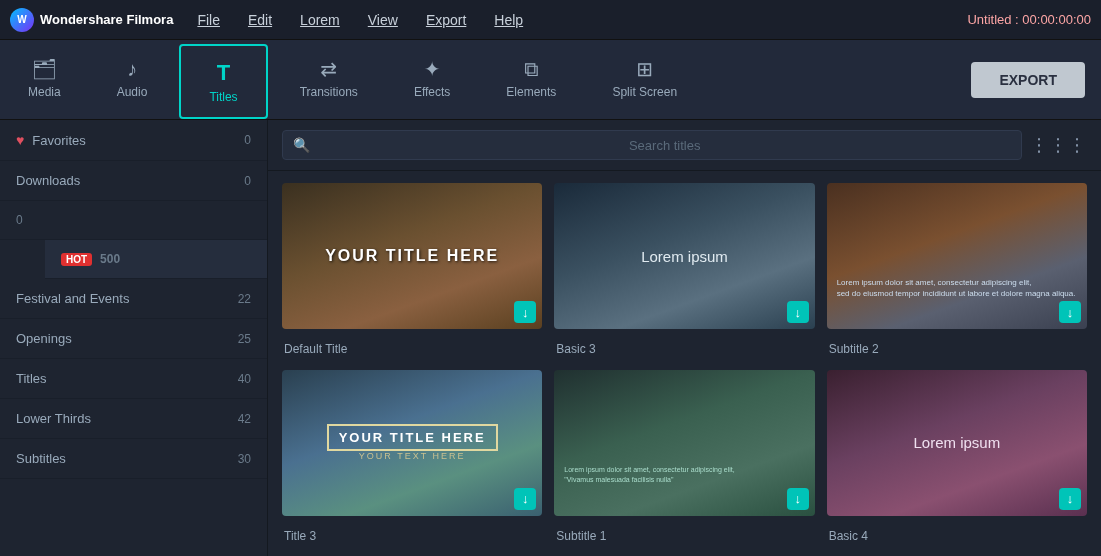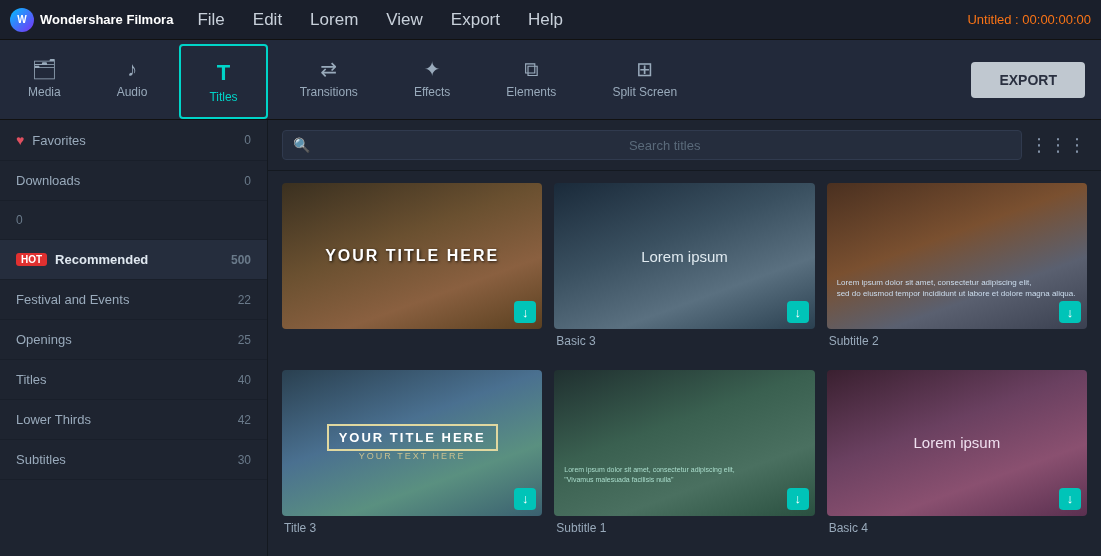--- a/index.html
+++ b/index.html
@@ -34,27 +34,28 @@
     }
     .logo-icon {
       width: 24px; height: 24px;
       background: linear-gradient(135deg, #00bfff, #7b2ff7);
       border-radius: 50%;
       display: flex; align-items: center; justify-content: center;
       font-size: 10px; color: #fff; font-weight: bold;
     }
     .menu-item {
       color: #c8d0da;
-      font-size: 17px;
+      font-size: 14px;
       cursor: pointer;
       padding: 0 4px;
+      text-decoration: underline;
     }
     .menu-spacer { flex: 1; }
     .title-time {
-      color: #f97316;
+      color: #fca5a5;
       font-size: 13px;
     }
 
     
     .toolbar {
       background: #22293a;
       display: flex;
       align-items: stretch;
       height: 80px;
       border-bottom: 1px solid #111;
@@ -119,20 +120,21 @@
       padding: 12px 16px;
       cursor: pointer;
       font-size: 13px;
       color: #9ab;
       border-bottom: 1px solid #191f2a;
     }
     .sidebar-item.active {
       background: #252d3d;
       color: #e0e8f0;
       font-weight: bold;
+      margin-left: 45px;
     }
     .sidebar-item .heart-icon {
       color: #e05060;
       margin-right: 8px;
       font-size: 14px;
     }
     .sidebar-item-label { flex: 1; }
     .sidebar-item-count { color: #6a7a8a; font-size: 12px; }
     .hot-badge {
       background: #e03030;
@@ -194,21 +196,21 @@
       display: grid;
       grid-template-columns: repeat(3, 1fr);
       gap: 12px;
       padding: 12px 14px;
       overflow-y: auto;
       flex: 1;
     }
     .thumb-item {
       display: flex;
       flex-direction: column;
-      gap: 5px;
+      gap: 13px;
       cursor: pointer;
     }
     .thumb-img {
       width: 100%;
       aspect-ratio: 16/9;
       background: #2a3240;
       border-radius: 4px;
       overflow: hidden;
       position: relative;
       display: flex;
@@ -349,21 +351,20 @@
     </div>
     <div class="sidebar-item">
       <span class="sidebar-item-label">Downloads</span>
       <span class="sidebar-item-count">0</span>
     </div>
     <div class="sidebar-item">
       <span class="sidebar-item-count">0</span>
     </div>
     <div class="sidebar-item active">
       <span class="hot-badge">HOT</span>
-      <span class="sidebar-item-label">Recommended</span>
       <span class="sidebar-item-count">500</span>
     </div>
     <div class="sidebar-item">
       <span class="sidebar-item-label">Festival and Events</span>
       <span class="sidebar-item-count">22</span>
     </div>
     <div class="sidebar-item">
       <span class="sidebar-item-label">Openings</span>
       <span class="sidebar-item-count">25</span>
     </div>
@@ -391,20 +392,21 @@
       <span class="grid-toggle">⋮⋮⋮</span>
     </div>
 
     <div class="thumbnails-grid">
 
       <div class="thumb-item">
         <div class="thumb-img bg-vineyard">
           <span class="thumb-title-text" style="font-size:16px;letter-spacing:2px;color:#fff;text-shadow:1px 1px 3px rgba(0,0,0,0.8);">YOUR TITLE HERE</span>
           <button class="thumb-download-btn">↓</button>
         </div>
+        <span class="thumb-label">Default Title</span>
       </div>
 
       <div class="thumb-item">
         <div class="thumb-img bg-mountain">
           <span class="thumb-subtitle-text" style="color:#e0eaf0;font-size:15px;">Lorem ipsum</span>
           <button class="thumb-download-btn">↓</button>
         </div>
         <span class="thumb-label">Basic 3</span>
       </div>
 

